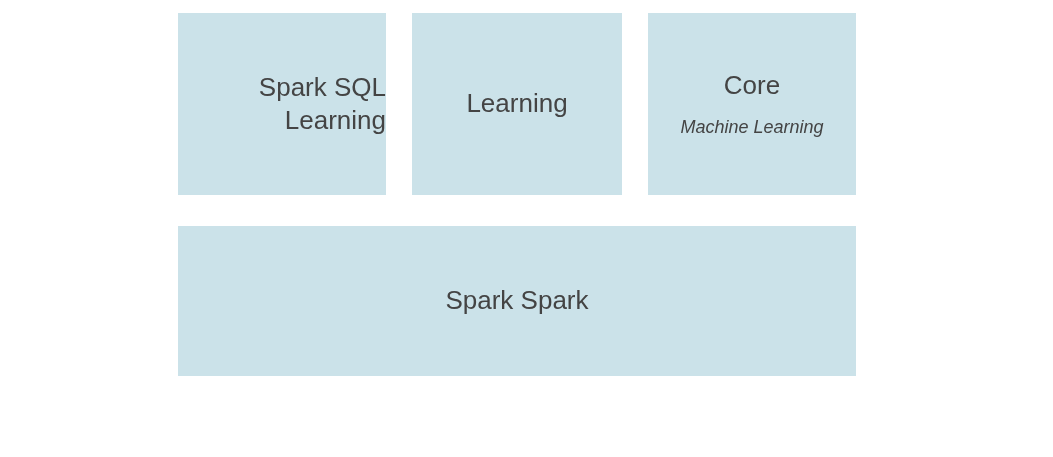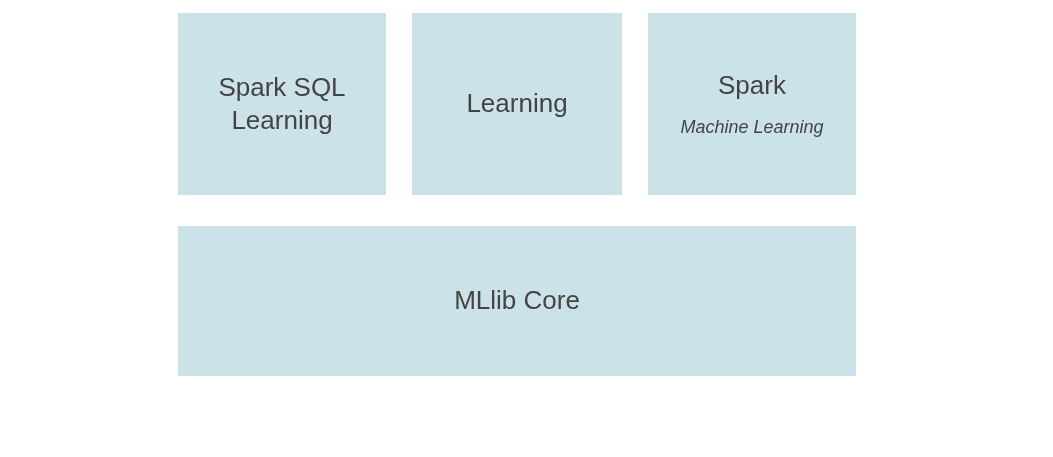--- a/index.html
+++ b/index.html
@@ -43,41 +43,41 @@
   .box-subtitle {
     font-family: "Liberation Sans", sans-serif;
     font-size: 18px;
     font-weight: 400;
     font-style: italic;
     color: #444444;
     white-space: pre;
     margin-top: 13px;
   }
   
-  #box-spark-sql   { left: 178px; top: 13px;  width: 208px; height: 182px; }
+  #box-spark-sql   { left: 178px; top: 13px;  width: 208px; height: 182px; align-items: flex-end; }
   #box-streaming   { left: 412px; top: 13px;  width: 210px; height: 182px; }
   #box-mllib       { left: 648px; top: 13px;  width: 208px; height: 182px; }
   #box-spark-core  { left: 178px; top: 226px; width: 678px; height: 150px; }
 </style>
 </head>
 <body>
 
 <div id="canvas">
 
   <div class="stack-box" id="box-spark-sql">
     <div class="box-title">Spark SQL</div>
     <div class="box-title">Learning</div>
   </div>
 
   <div class="stack-box" id="box-streaming">
     <div class="box-title">Learning</div>
   </div>
 
   <div class="stack-box" id="box-mllib">
-    <div class="box-title">Spark</div>
+    <div class="box-title">Core</div>
     <div class="box-subtitle">Machine Learning</div>
   </div>
 
   <div class="stack-box" id="box-spark-core">
-    <div class="box-title">MLlib Core</div>
+    <div class="box-title">Spark Spark</div>
   </div>
 
 </div>
 
 </body></html>

